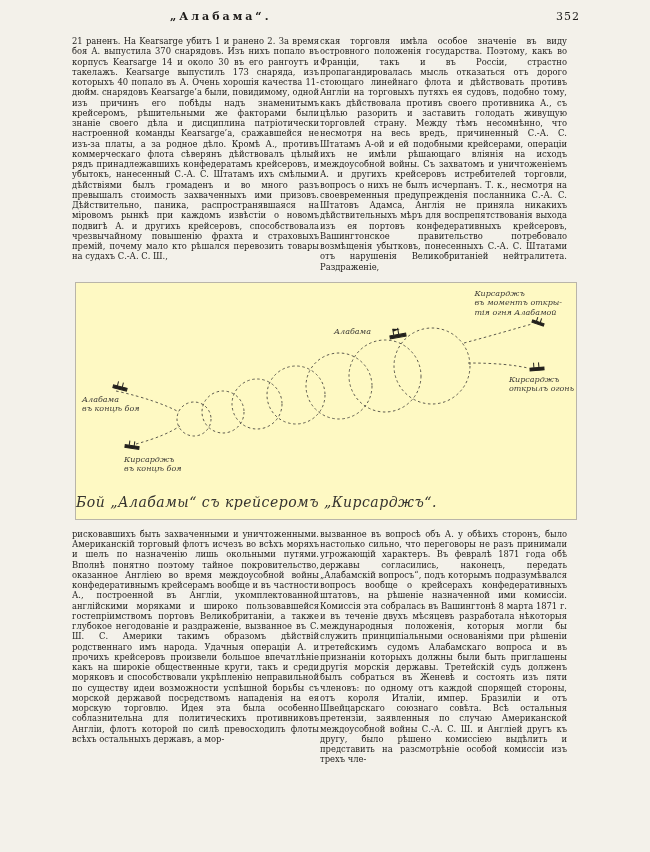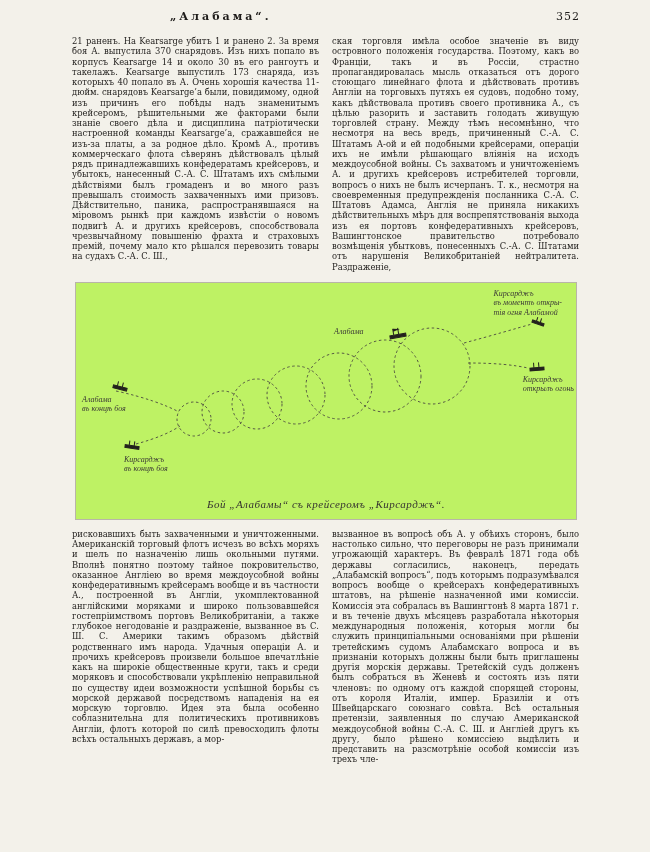--- a/index.html
+++ b/index.html
@@ -21,54 +21,52 @@
   }
   .running-title{
     position:absolute;left:98px;top:0;
     font-size:11px;font-weight:bold;letter-spacing:3px;
   }
   .page-number{
     position:absolute;right:0;top:0;
     font-size:11px;letter-spacing:1px;
   }
   .cols{
-    display:flex;gap:13px;
+    display:flex;gap:1px;
   }
   .col{
     width:247px;
     font-size:8.4px;
     line-height:10.25px;
     text-align:justify;
     hyphens:none;
   }
   .figure-wrap{
     margin:10px 0 9px 3px;
     width:502px;
     height:238px;
     border:1px solid #b9b5a9;
     position:relative;
-    background:#bef264;
+    background:#fef9c3;
     box-sizing:border-box;
-    font-family:Liberation Serif, serif;
   }
   .figure-wrap svg{position:absolute;left:0;top:0;}
   .hand-label{
     position:absolute;
     font-style:italic;
     font-size:8px;
     line-height:9.5px;
     color:#3c3a36;
     white-space:pre-line;
   }
   .fig-caption{
     position:absolute;
     bottom:9px;left:0;right:0;
-    text-align:center;
     font-style:italic;
-    font-size:11px;
+    font-size:14px;
     color:#35332f;
     letter-spacing:.5px;
   }
 </style>
 </head>
 <body>
 
 <div class="page">
 
   <div class="pg-header">

